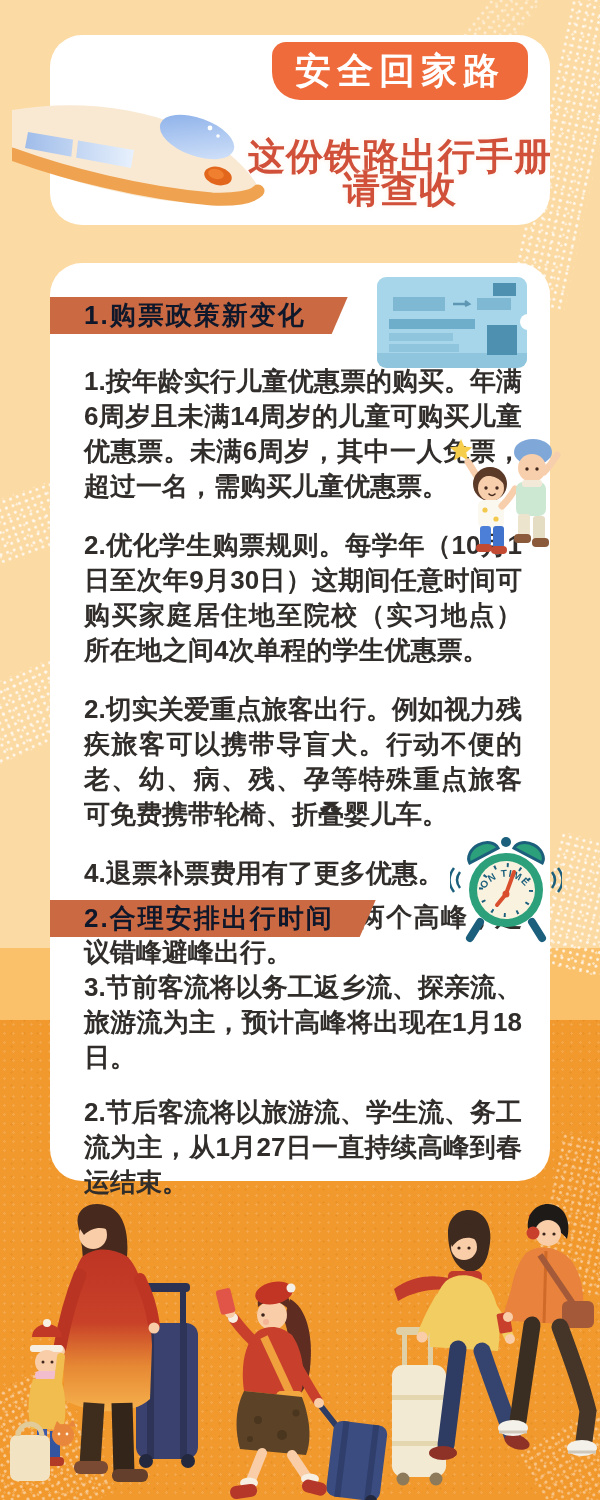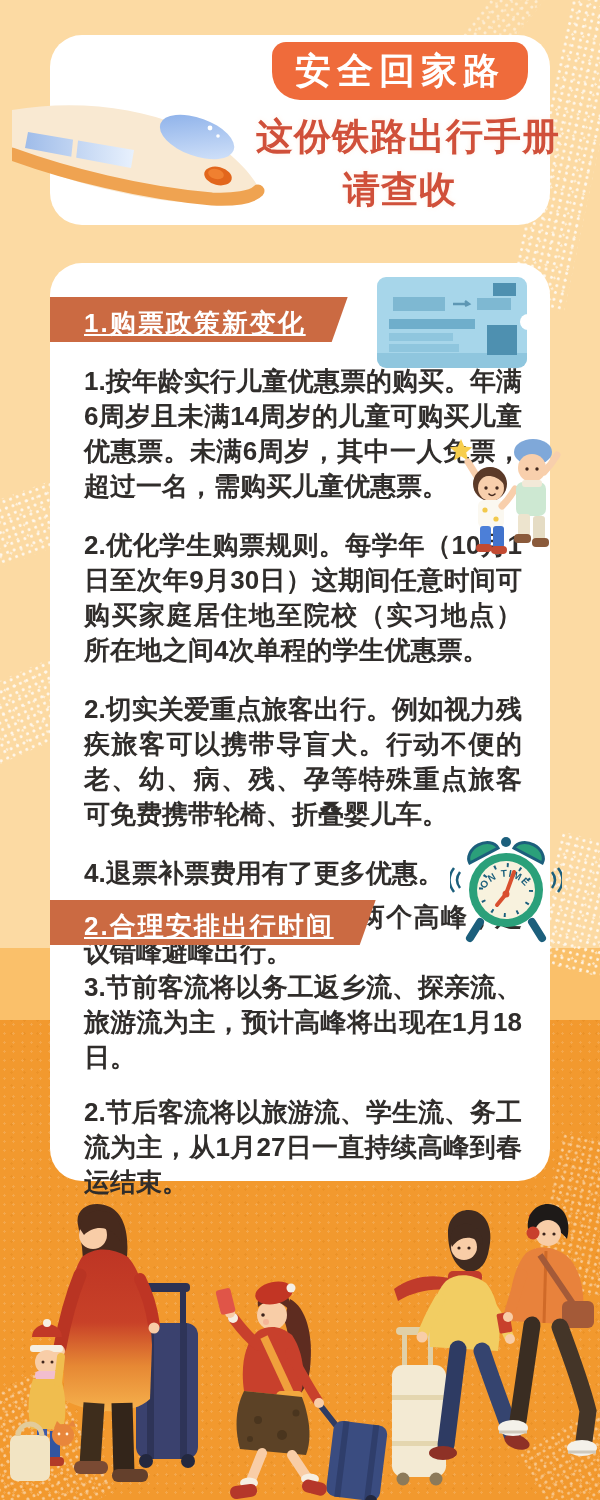--- a/index.html
+++ b/index.html
@@ -23,26 +23,26 @@
   .s7{left:-44px;top:1388px;width:134px;height:142px;transform:rotate(-28deg);opacity:.5;}
   .s8{left:538px;top:1418px;width:114px;height:112px;transform:rotate(-30deg);opacity:.45;}
   .card{position:absolute;left:50px;width:500px;background:#FFFFFF;border-radius:32px;}
   .header-card{top:35px;height:190px;}
   .main-card{top:263px;height:918px;}
   .badge{position:absolute;left:272px;top:42px;width:256px;height:58px;background:#EF6B3B;
     border-radius:14px 14px 28px 28px;color:#fff;font-size:36px;font-weight:bold;letter-spacing:6px;
     display:flex;align-items:center;justify-content:center;z-index:4;}
   .big-title{position:absolute;left:240px;width:320px;text-align:center;color:#D0503A;font-weight:900;
     font-size:37px;letter-spacing:1px;z-index:4;text-shadow:0 0 5px rgba(255,240,228,.9);}
-  .t1{top:112px;text-align:right;}
+  .t1{top:132px;}
   .t2{top:165px;}
   .train{position:absolute;left:12px;top:80px;z-index:5;}
-  .banner{position:absolute;left:50px;height:37px;background:#CB6A42;color:#ffffff;font-size:26px;font-weight:bold;
-    letter-spacing:2px;display:flex;align-items:center;padding:8px 42px 0 34px;z-index:3;
-    clip-path:polygon(0 0,100% 0,calc(100% - 16px) 100%,0 100%);text-decoration:underline;}
+  .banner{position:absolute;left:50px;height:37px;background:#CB6A42;color:#0f172a;font-size:26px;font-weight:bold;
+    letter-spacing:2px;display:flex;align-items:center;padding:0 42px 0 34px;z-index:3;
+    clip-path:polygon(0 0,100% 0,calc(100% - 16px) 100%,0 100%);}
   .b1{top:297px;}
   .b2{top:900px;}
   .content{position:absolute;left:84px;width:438px;z-index:2;}
   .c1{top:364px;}
   .c2{top:900px;}
   .content p{margin:0 0 24px;font-size:26px;line-height:35px;color:#302D2B;font-weight:600;text-align:justify;}
   .c2 p:first-child{margin-bottom:0;}
   .c2 p:nth-child(2){margin-bottom:20px;}
   .ticket{position:absolute;left:375px;top:275px;z-index:3;}
   .kids{position:absolute;left:444px;top:424px;z-index:4;}

